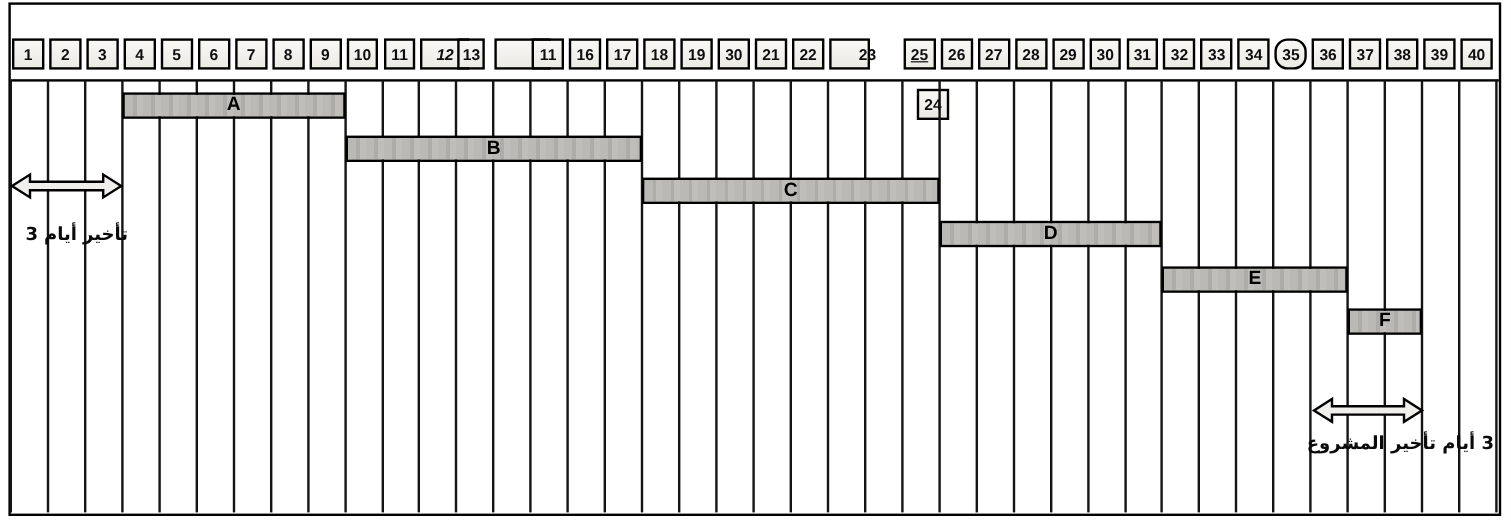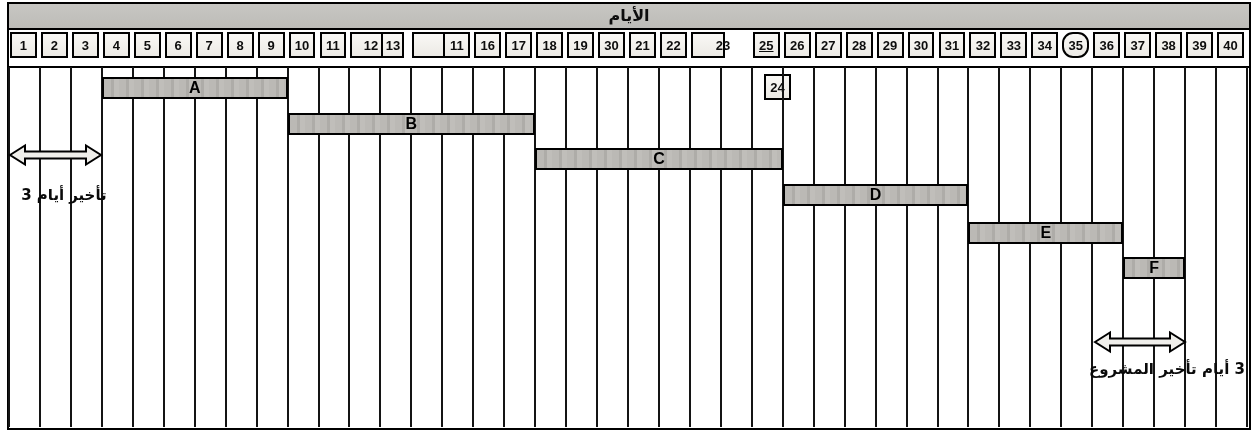--- a/index.html
+++ b/index.html
@@ -44,37 +44,34 @@
   .ann-left{left:14px;top:186px;width:100px;display:flex;flex-direction:row;
     justify-content:center;gap:5px;direction:ltr;}
   .ann-right{right:14px;top:360px;direction:rtl;text-align:right;}
 </style>
 </head>
 <body>
 
 <div id="stage">
   <div class="frame"></div>
 
-  <div class="header-band">
-    <span class="title">الأيام</span>
-  </div>
 
   <div id="dayRow">
       <div class="day-cell" style="left: 10px; width: 26.95px;">1</div>
       <div class="day-cell" style="left: 40.95px; width: 26.95px;">2</div>
       <div class="day-cell" style="left: 71.9px; width: 26.95px;">3</div>
       <div class="day-cell" style="left: 102.85px; width: 26.95px;">4</div>
       <div class="day-cell" style="left: 133.8px; width: 26.95px;">5</div>
       <div class="day-cell" style="left: 164.75px; width: 26.95px;">6</div>
       <div class="day-cell" style="left: 195.7px; width: 26.95px;">7</div>
       <div class="day-cell" style="left: 226.65px; width: 26.95px;">8</div>
       <div class="day-cell" style="left: 257.6px; width: 26.95px;">9</div>
       <div class="day-cell" style="left: 288.55px; width: 26.95px;">10</div>
       <div class="day-cell" style="left: 319.5px; width: 26.95px;">11</div>
-      <div class="day-cell" style="left: 350.45px; width: 41px;">12</div>
+      <div class="day-cell" style="left: 350.45px; width: 41px; font-style: italic;">12</div>
       <div class="day-cell" style="left: 381.4px; width: 23px; text-align: right;">13</div>
       <div class="day-cell" style="left: 412.35px; width: 26.95px; padding-left: 43px;">14</div>
       <div class="day-cell" style="left: 443.3px; width: 26.95px;">11</div>
       <div class="day-cell" style="left: 474.25px; width: 26.95px;">16</div>
       <div class="day-cell" style="left: 505.2px; width: 26.95px;">17</div>
       <div class="day-cell" style="left: 536.15px; width: 26.95px;">18</div>
       <div class="day-cell" style="left: 567.1px; width: 26.95px;">19</div>
       <div class="day-cell" style="left: 598.05px; width: 26.95px;">30</div>
       <div class="day-cell" style="left: 629px; width: 26.95px;">21</div>
       <div class="day-cell" style="left: 659.95px; width: 26.95px;">22</div>

